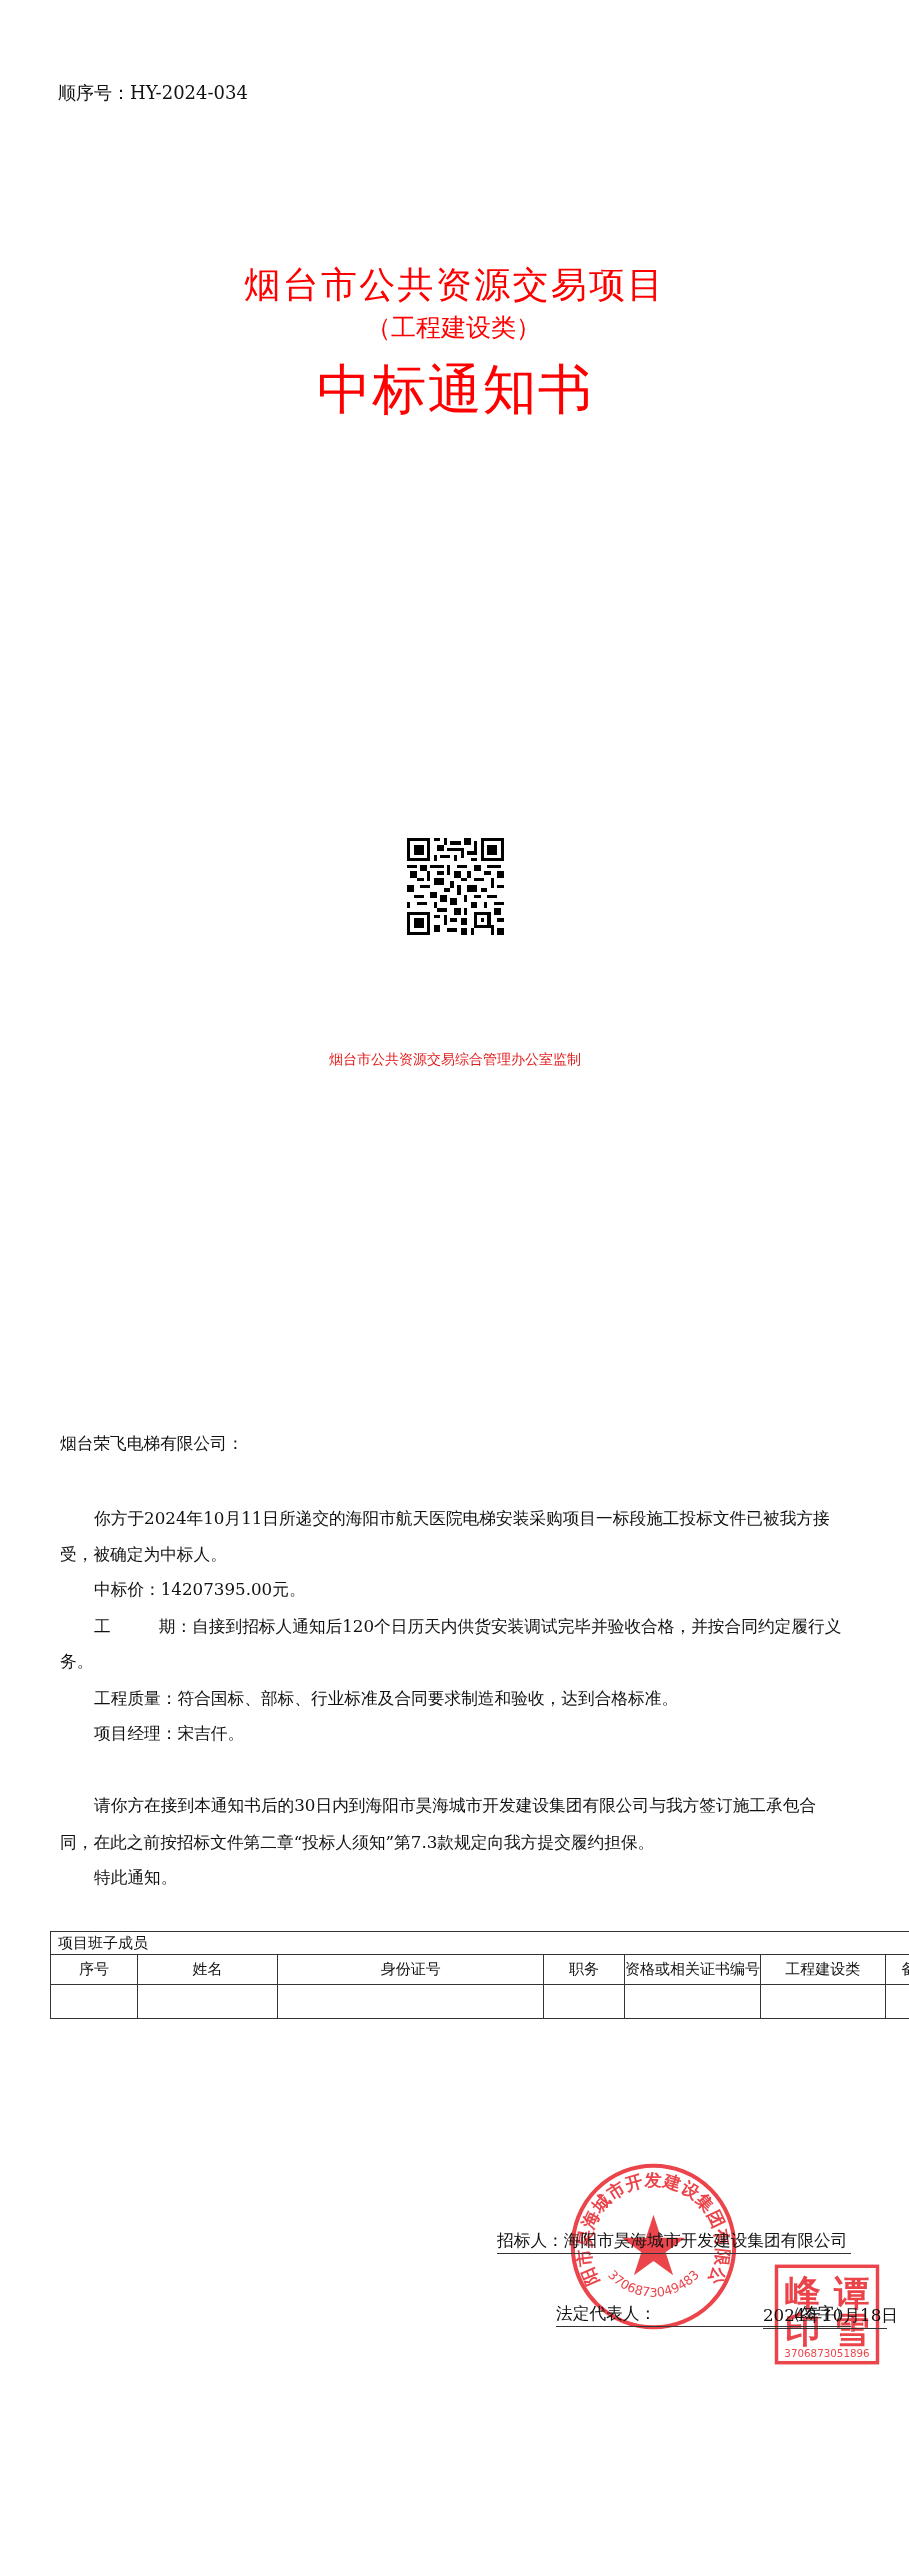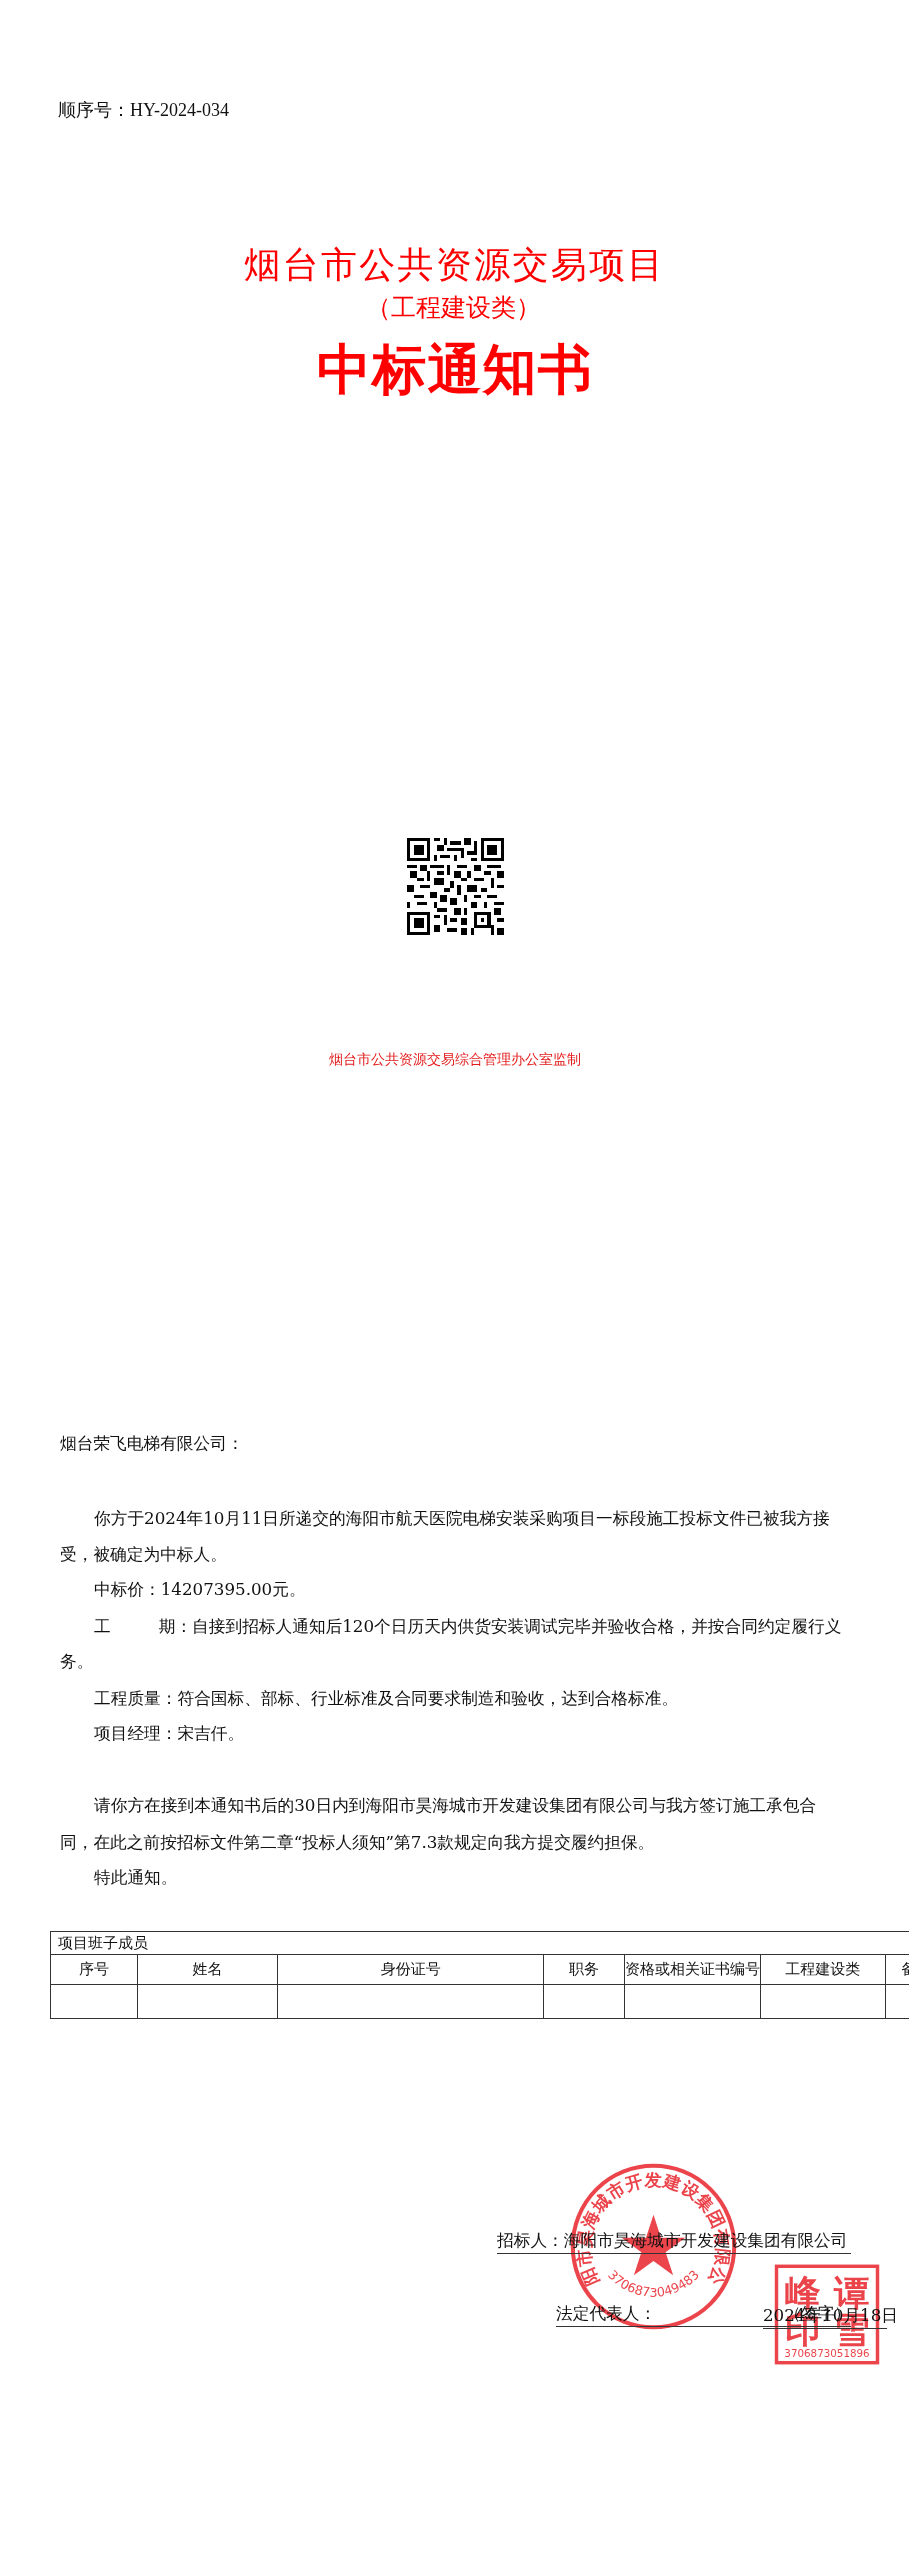--- a/index.html
+++ b/index.html
@@ -1,23 +1,23 @@
 <!DOCTYPE html>
 <html style="font-size:9.2px"><head>
 <meta charset="utf-8">
 <style>
   html, body { margin: 0; padding: 0; background: #ffffff; }
   body { width: 910px; height: 2576px; position: relative; overflow: hidden;
          font-family: "DejaVu Serif", "Liberation Serif", serif; color: #111; }
   .abs { position: absolute; white-space: nowrap; }
-  .serial { left: 58px; top: 98px; font-size: 18px; letter-spacing: 0px; font-family: Liberation Serif, serif; }
-  .red { color: #ff0000; }
+  .serial { left: 58px; top: 81px; font-size: 18px; letter-spacing: 0px; }
+  .red { color: #ff0000; margin-top: 20px; }
   .title1 { left: 0; width: 910px; text-align: center; top: 241px; font-size: 36px; letter-spacing: 2.3px; }
   .title2 { left: 0; width: 907px; text-align: center; top: 291px; font-size: 25px; }
-  .title3 { left: 0; width: 910px; text-align: center; top: 334px; font-size: 54px; font-weight: bold; letter-spacing: 1.2px; }
+  .title3 { left: 0; width: 910px; text-align: center; top: 334px; font-size: 54px; font-weight: normal; letter-spacing: 1.2px; }
   .qr { position: absolute; left: 407px; top: 838px; width: 97px; height: 97px; }
   .supervise { left: 0; width: 910px; text-align: center; top: 1051px; font-size: 14px; color: #e31b1b; }
   .body-line { font-size: 16.7px; left: 60px; line-height: 19.6px; }
   .indent { left: 94px; }
   .gap-word { display: inline-block; width: 48px; }
   table.members { position: absolute; left: 50px; top: 1931px; width: 898px; border-collapse: collapse;
                   font-size: 15px; }
   table.members td { border: 1.2px solid #333; text-align: center; padding: 0; }
   table.members tr.cap td { text-align: left; padding-left: 7px; height: 22px; }
   table.members tr.head td { height: 29px; }

